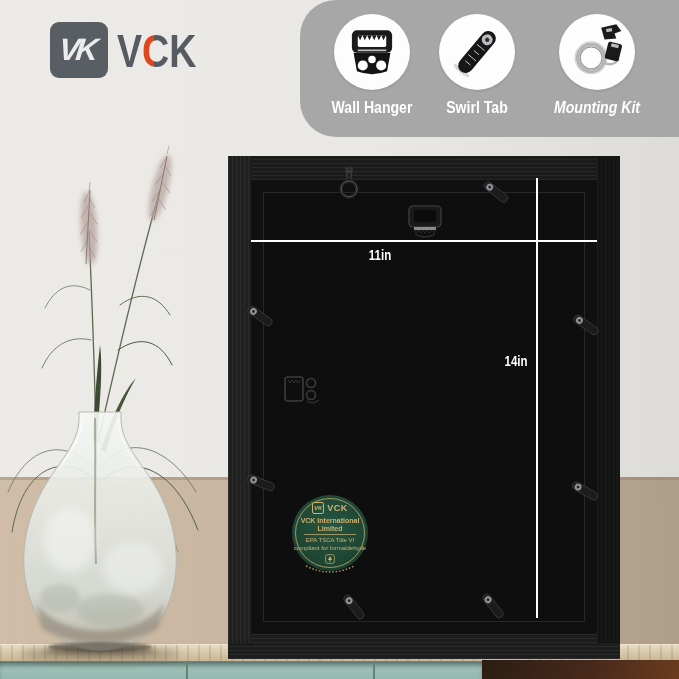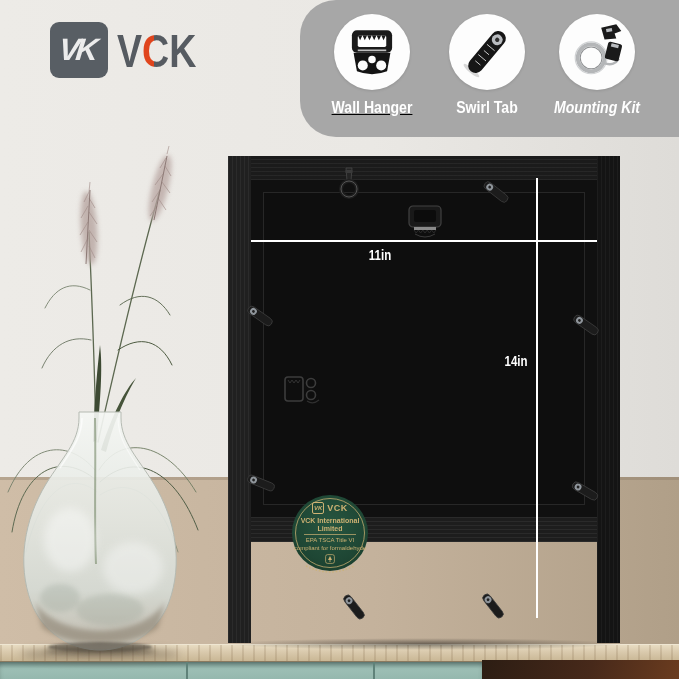--- a/index.html
+++ b/index.html
@@ -36,30 +36,30 @@
   .brand-wordmark .ltr{display:inline-block;}
   .brand-wordmark .accent{
     background:linear-gradient(90deg,#e0451d 0 46%,#565b61 46% 100%);
     -webkit-background-clip:text;background-clip:text;color:transparent;
     -webkit-text-fill-color:transparent;}
 
   
   .feature-band{position:absolute;left:300px;top:0;width:420px;height:137px;
     background:#a7a7a7;border-radius:36px;}
   .feature-item{position:absolute;top:14px;width:112px;text-align:center;}
-  .feature-item.f1{left:16px;text-decoration:underline;}.feature-item.f2{left:131px;}.feature-item.f3{left:241px;font-style:italic;}
+  .feature-item.f1{left:16px;}.feature-item.f2{left:121px;}.feature-item.f3{left:241px;font-style:italic;}
   .feature-circle{width:76px;height:76px;border-radius:50%;background:#fdfdfd;margin:0 auto;
     display:flex;align-items:center;justify-content:center;box-shadow:0 1px 3px rgba(0,0,0,.12);}
   .feature-label{margin-top:9px;color:#ffffff;font-weight:700;font-size:16px;
     transform:scaleX(.88);white-space:nowrap;}
 
   
   .frame-shadow{position:absolute;left:226px;top:638px;width:398px;height:12px;
     background:radial-gradient(ellipse at center,rgba(0,0,0,.45) 0%,rgba(0,0,0,0) 70%);}
-  .frame-back{position:absolute;left:228px;top:156px;width:392px;height:386px;background:#181818;}
+  .frame-back{position:absolute;left:228px;top:156px;width:392px;height:503px;background:#181818;}
   .edge{position:absolute;}
   .edge-top{left:0;top:0;width:392px;height:24px;background:#1b1b1b;
     background-image:repeating-linear-gradient(0deg,rgba(255,255,255,.05) 0 1px,transparent 1px 4px);}
   .edge-bottom{left:0;bottom:0;width:392px;height:25px;background:#1d1d1d;
     background-image:repeating-linear-gradient(0deg,rgba(255,255,255,.06) 0 1px,transparent 1px 4px);}
   .edge-left{left:0;top:0;width:23px;height:487px;background:#202020;
     background-image:repeating-linear-gradient(90deg,rgba(255,255,255,.05) 0 1px,transparent 1px 4px);}
   .edge-right{right:0;top:0;width:23px;height:487px;background:#141414;
     background-image:repeating-linear-gradient(90deg,rgba(255,255,255,.04) 0 1px,transparent 1px 4px);}
   .frame-panel{position:absolute;left:23px;top:24px;right:23px;bottom:25px;background:#101010;}

